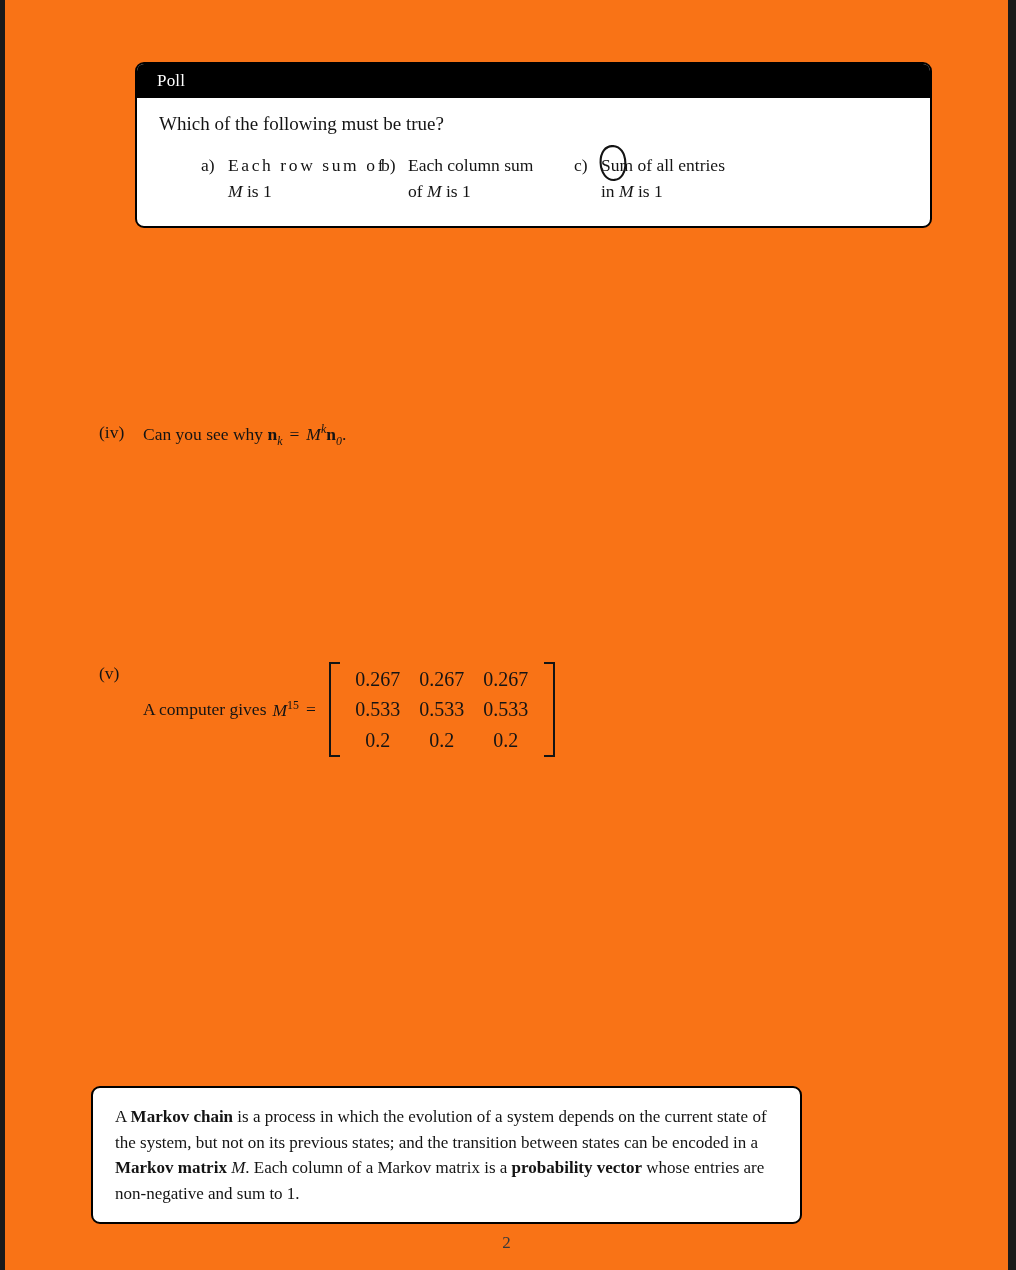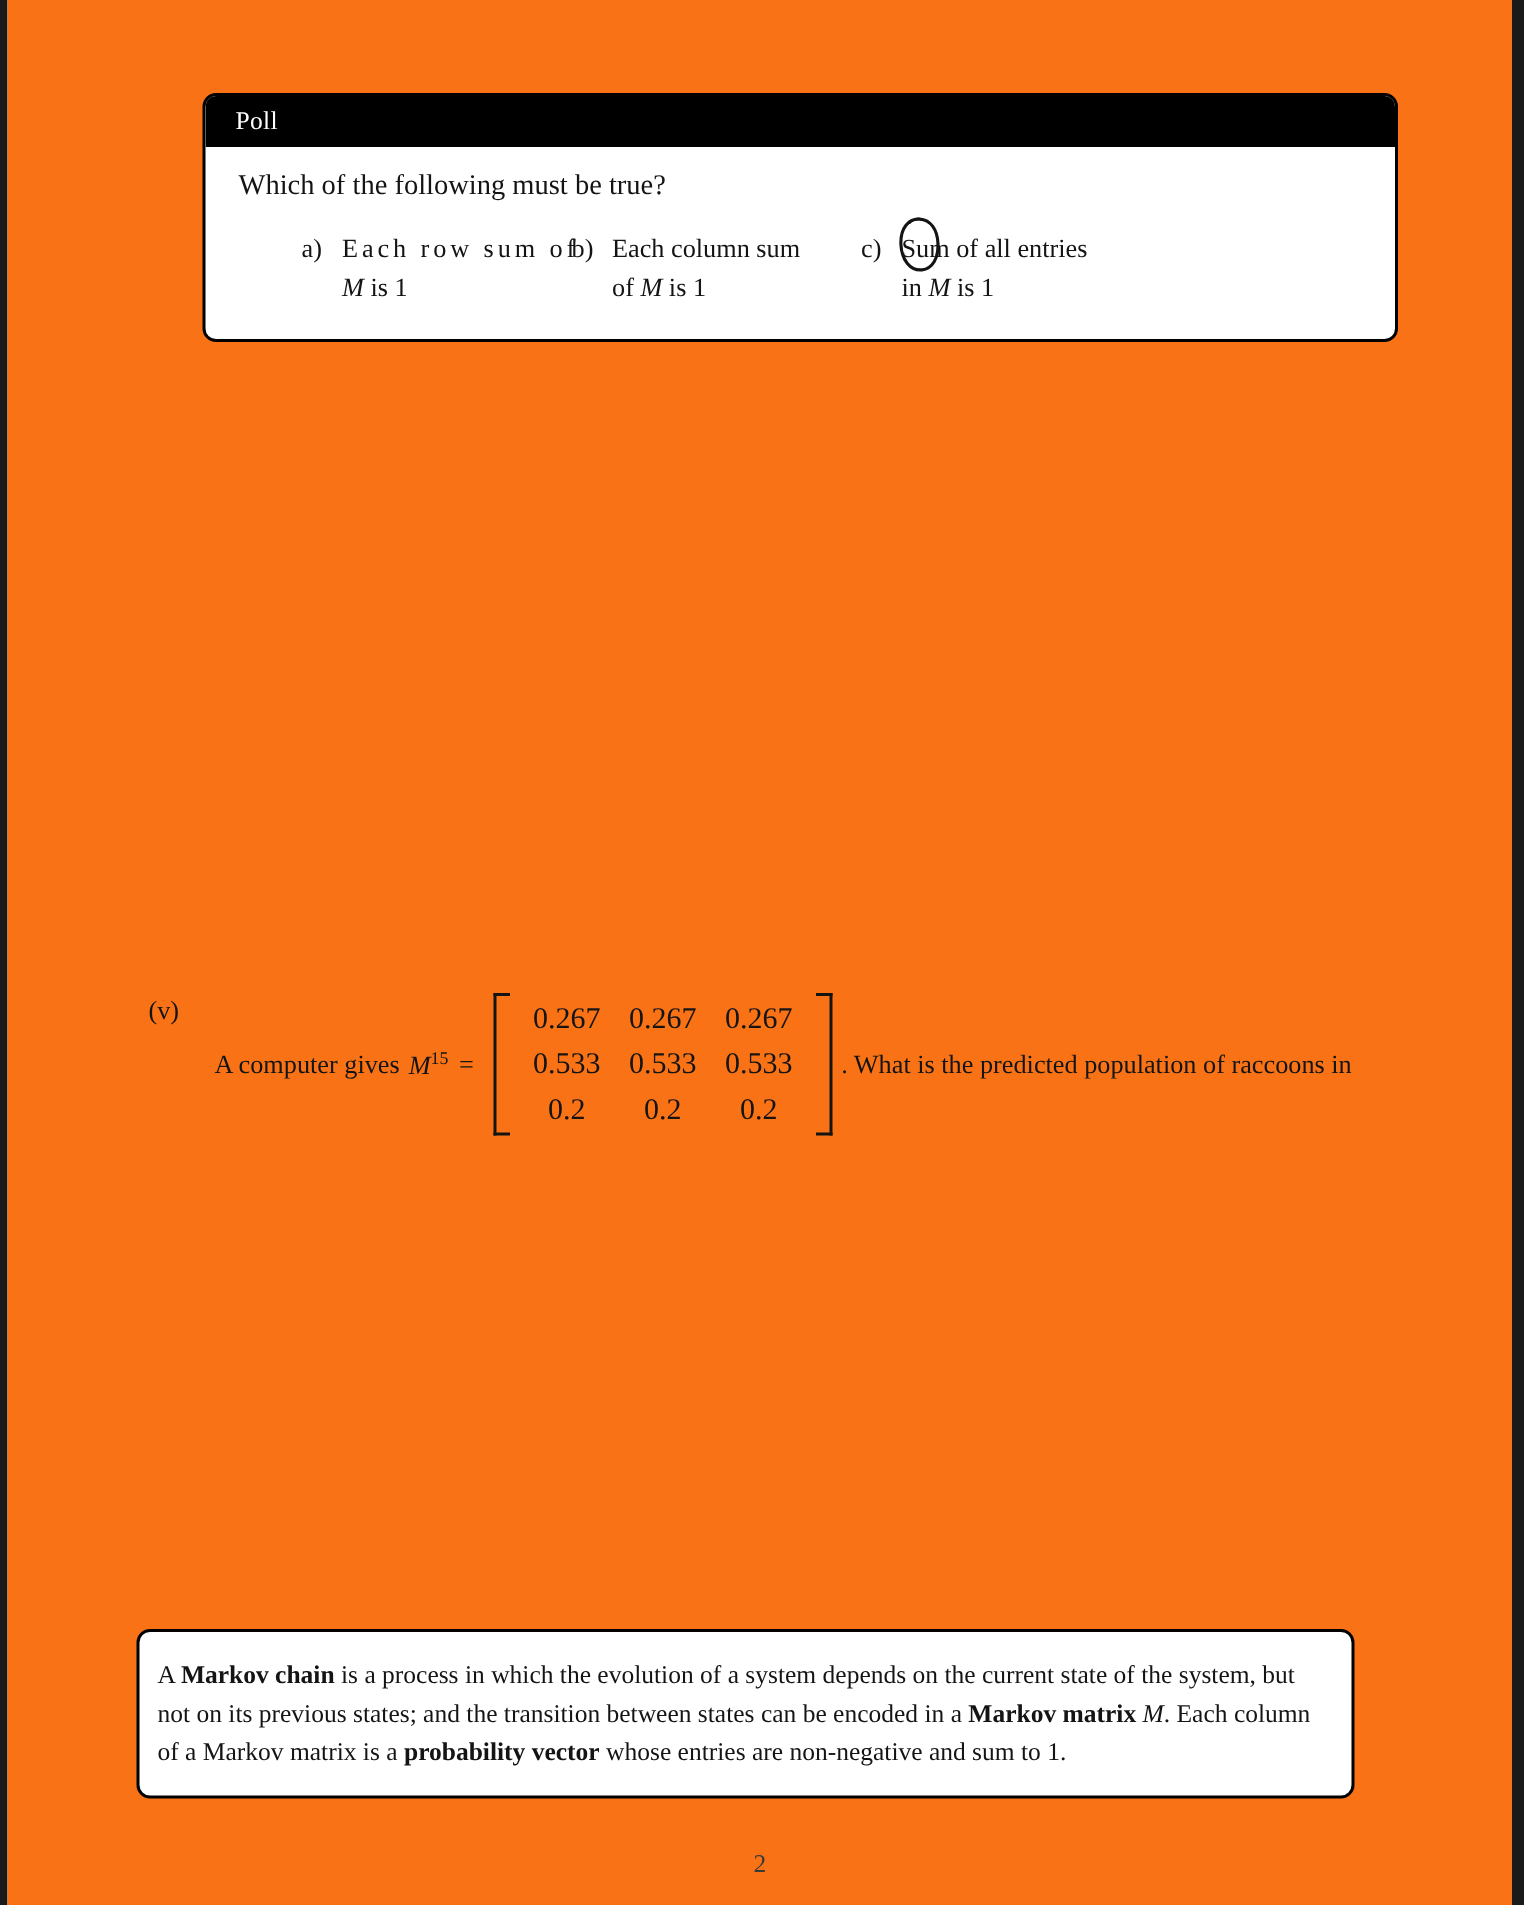--- a/index.html
+++ b/index.html
@@ -159,25 +159,25 @@
     text-align: center;
     font-size: 20px;
     line-height: 1.42;
   }
 
   
   .def-box {
     position: absolute;
     left: 86px;
     top: 1086px;
-    width: 812px;
+    width: 711px;
     border: 2.5px solid #000000;
     border-radius: 9px;
     background: #ffffff;
-    padding: 16px 20px 16px 12px;
+    padding: 16px 20px 16px 22px;
     box-sizing: border-box;
   }
   .def-text {
     font-size: 17px;
     line-height: 1.5;
     text-align: left;
   }
   .def-text b { font-weight: bold; }
 
   
@@ -232,20 +232,25 @@
           <span class="opt-text">
             <span class="l1">Sum of all entries</span>
             <span class="l2"><span>in </span><span class="mi">M</span><span> is 1</span></span>
           </span>
         </div>
 
       </div>
     </div>
   </div>
 
+  <div class="item" id="item-iv">
+    <span class="marker">(iv)</span>
+    <span class="body"><span>Can you see why</span>
+      <span><span class="mb">n</span><sub>k</sub><span class="eq">=</span><span class="mi">M</span><sup class="mi">k</sup><span class="mb">n</span><sub>0</sub></span><span>.</span></span>
+  </div>
 
   <div class="item" id="item-v">
     <span class="marker">(v)</span>
     <div class="body">
       <div class="v-line1">
         <span>A computer gives</span>
         <span style="padding-left:6px"><span class="mi">M</span><sup>15</sup></span>
         <span class="eq">=</span>
         <span class="matrix">
           <span class="bracket left"></span>
@@ -255,21 +260,20 @@
             <span class="cell">0.267</span>
             <span class="cell">0.533</span>
             <span class="cell">0.533</span>
             <span class="cell">0.533</span>
             <span class="cell">0.2</span>
             <span class="cell">0.2</span>
             <span class="cell">0.2</span>
           </span>
           <span class="bracket right"></span>
         </span>
-        <span>.  What is the predicted population of raccoons in</span>
       </div>
     </div>
   </div>
 
   <div class="def-box">
     <div class="def-text" id="def-text"><span>A </span><b>Markov chain</b><span> is a process in which the evolution of a system depends on the current state of the system, but not on its previous states; and the transition between states can be encoded in a </span><b>Markov matrix</b><span> </span><span style="font-style: italic;">M</span><span>. Each column of a Markov matrix is a </span><b>probability vector</b><span> whose entries are non-negative and sum to 1.</span></div>
   </div>
 
   <div class="folio">2</div>
 

